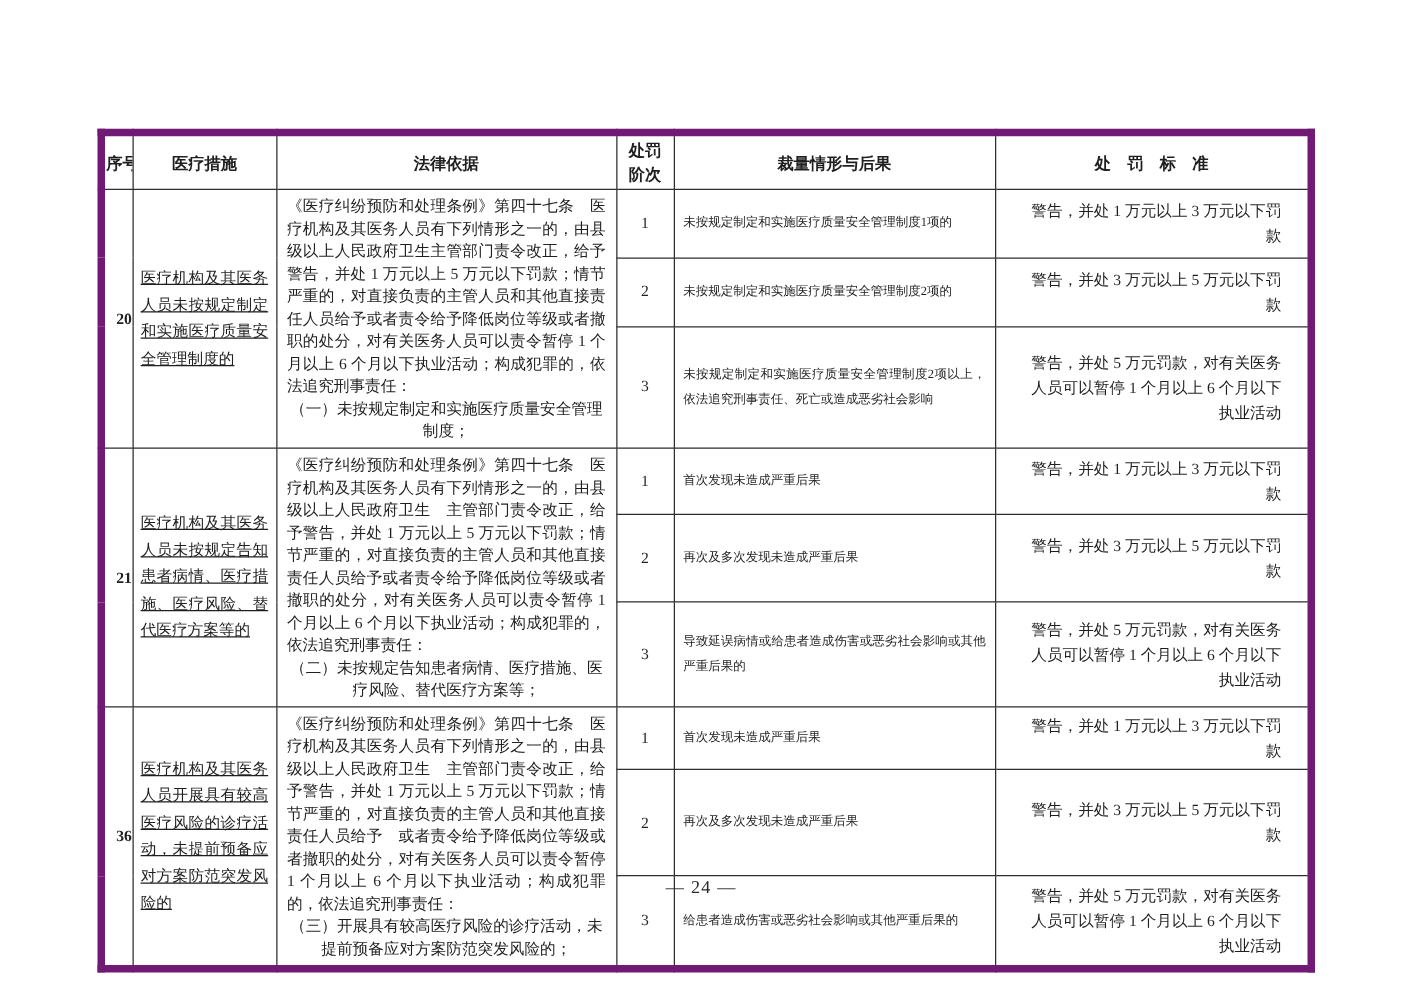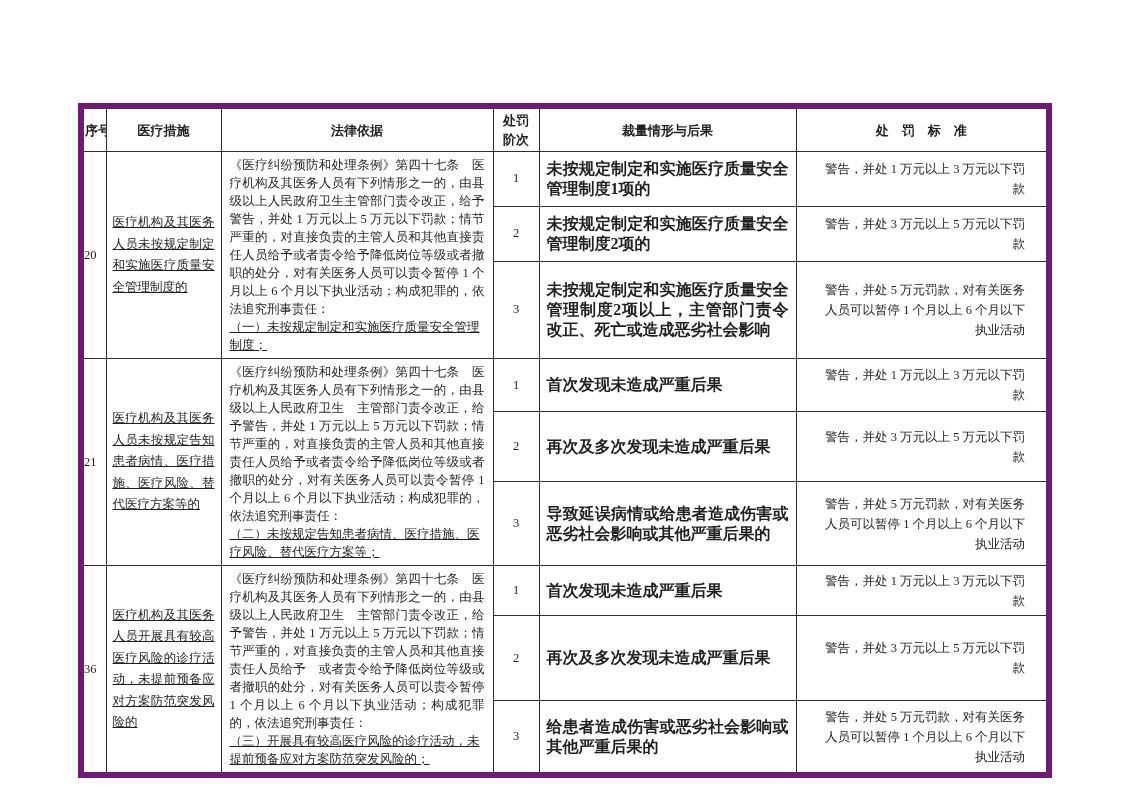--- a/index.html
+++ b/index.html
@@ -36,55 +36,55 @@
     text-align: center;
     vertical-align: middle;
     padding: 2px 1px;
     line-height: 19px;
   }
   .hdr-narrow {
     width: 2em;
     margin: 0 auto;
   }
   .c-no {
-    text-align: left;
+    text-align: right;
     vertical-align: middle;
     font-size: 12.5px;
     padding: 0;
+    font-weight: bold;
   }
   .c-violation {
     vertical-align: middle;
     font-size: 12.5px;
     line-height: 21.5px;
     text-align: justify;
     padding: 4px 6px;
     text-decoration: underline;
   }
   .c-legal {
     vertical-align: top;
     font-size: 12.5px;
     line-height: 18px;
     text-align: justify;
     padding: 4px 8px;
   }
   .c-legal .legal-main { text-align: justify; }
-  .c-legal .legal-item { text-align: left; text-decoration: underline; }
+  .c-legal .legal-item { text-align: center; }
   .c-stage {
     text-align: center;
     vertical-align: middle;
     font-size: 12.5px;
     padding: 0;
   }
   .c-circ {
     vertical-align: middle;
-    font-size: 16px;
+    font-size: 10px;
     line-height: 20px;
     text-align: justify;
     padding: 3px 7px;
-    font-weight: bold;
   }
   .c-pen {
     vertical-align: middle;
     font-size: 12.5px;
     line-height: 20px;
     text-align: right;
     padding: 3px 21px;
   }
   .page-footer {
     position: absolute;
@@ -138,21 +138,21 @@
         <td class="c-circ">未按规定制定和实施医疗质量安全管理制度1项的</td>
         <td class="c-pen">警告，并处 1 万元以上 3 万元以下罚款</td>
       </tr>
       <tr style="height:46px">
         <td class="c-stage">2</td>
         <td class="c-circ">未按规定制定和实施医疗质量安全管理制度2项的</td>
         <td class="c-pen">警告，并处 3 万元以上 5 万元以下罚款</td>
       </tr>
       <tr style="height:83px">
         <td class="c-stage">3</td>
-        <td class="c-circ">未按规定制定和实施医疗质量安全管理制度2项以上，主管部门责令改正、死亡或造成恶劣社会影响</td>
+        <td class="c-circ">未按规定制定和实施医疗质量安全管理制度2项以上，依法追究刑事责任、死亡或造成恶劣社会影响</td>
         <td class="c-pen">警告，并处 5 万元罚款，对有关医务人员可以暂停 1 个月以上 6 个月以下执业活动</td>
       </tr>
 
       <tr style="height:49px">
         <td class="c-no" rowspan="3">21</td>
         <td class="c-violation" rowspan="3">医疗机构及其医务人员未按规定告知患者病情、医疗措施、医疗风险、替代医疗方案等的</td>
         <td class="c-legal" rowspan="3">
           <div class="legal-main">《医疗纠纷预防和处理条例》第四十七条　医疗机构及其医务人员有下列情形之一的，由县级以上人民政府卫生　主管部门责令改正，给予警告，并处 1 万元以上 5 万元以下罚款；情节严重的，对直接负责的主管人员和其他直接责任人员给予或者责令给予降低岗位等级或者撤职的处分，对有关医务人员可以责令暂停 1 个月以上 6 个月以下执业活动；构成犯罪的，依法追究刑事责任：</div>
           <div class="legal-item">（二）未按规定告知患者病情、医疗措施、医疗风险、替代医疗方案等；</div>
         </td>
@@ -188,14 +188,15 @@
         <td class="c-pen">警告，并处 3 万元以上 5 万元以下罚款</td>
       </tr>
       <tr style="height:67px">
         <td class="c-stage">3</td>
         <td class="c-circ">给患者造成伤害或恶劣社会影响或其他严重后果的</td>
         <td class="c-pen">警告，并处 5 万元罚款，对有关医务人员可以暂停 1 个月以上 6 个月以下执业活动</td>
       </tr>
     </tbody>
   </table>
 
+  <div class="page-footer">— 24 —</div>
 
 </div>
 
 </body></html>

